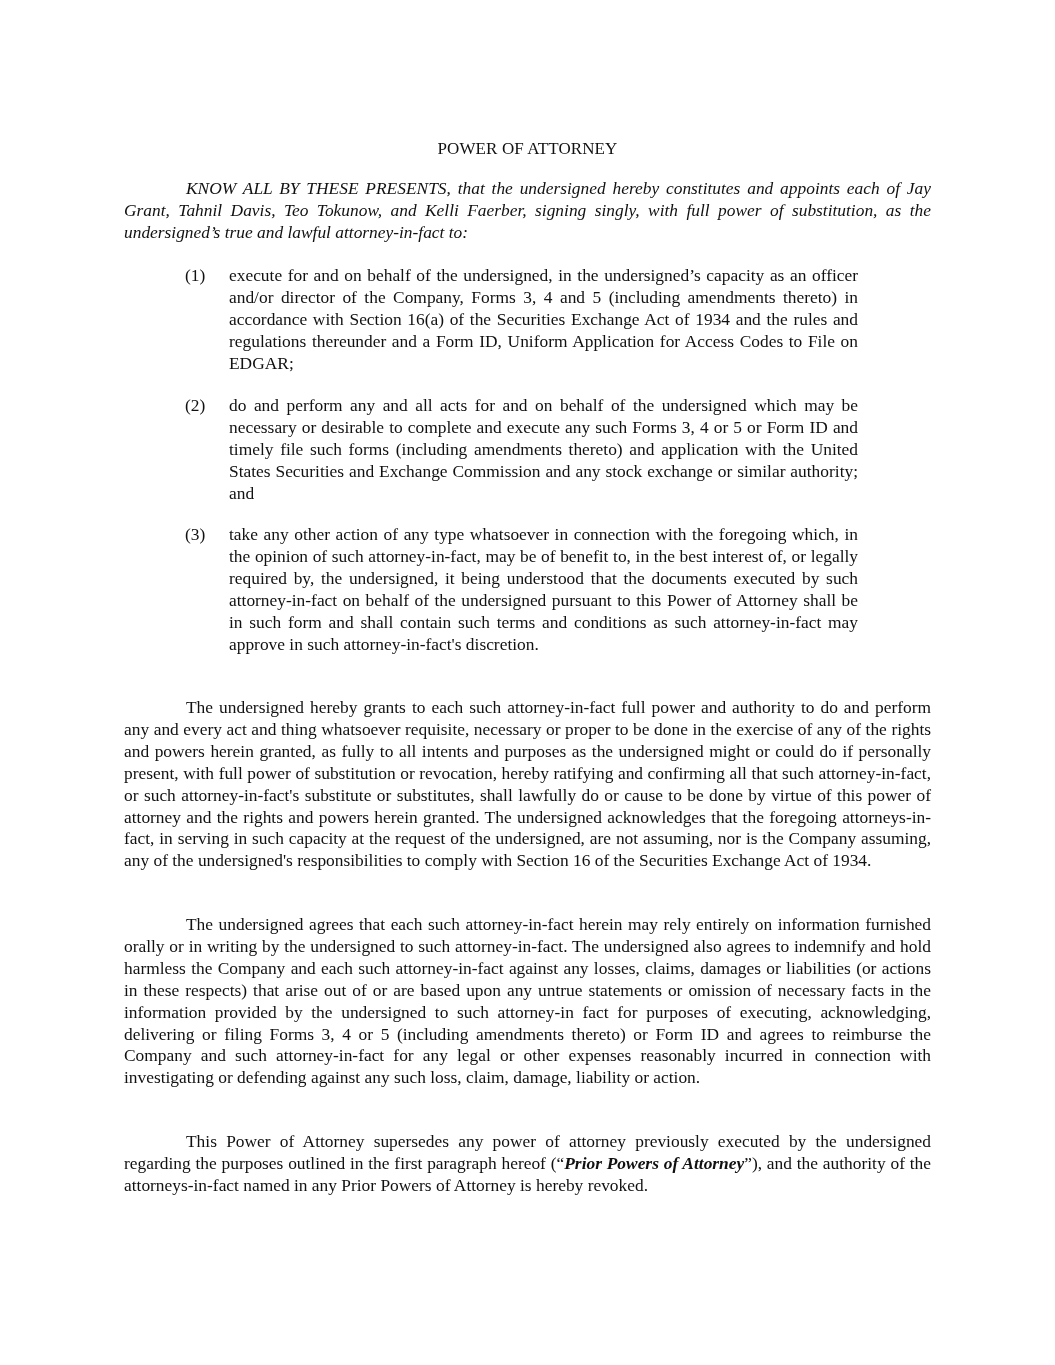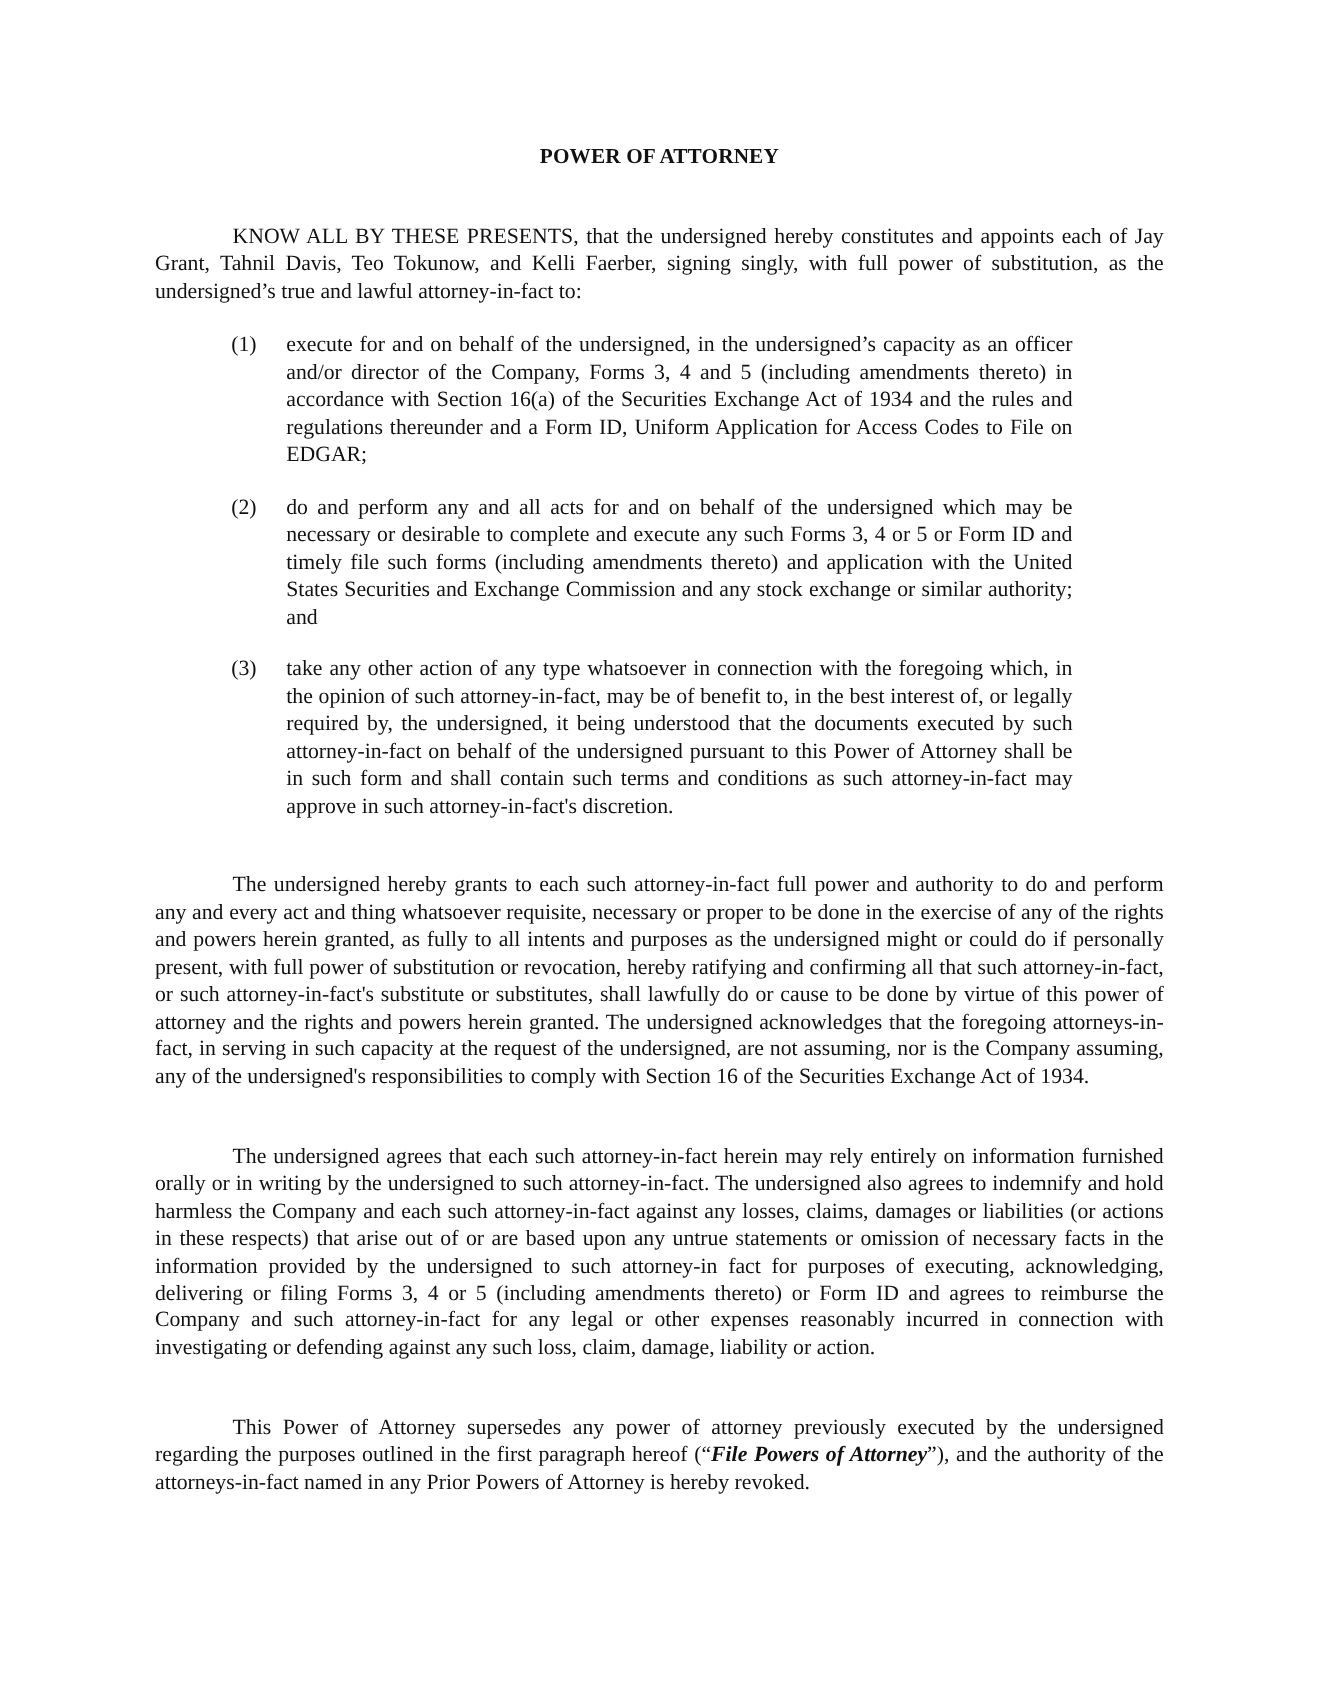--- a/index.html
+++ b/index.html
@@ -16,25 +16,25 @@
       color: #111111;
     }
     .page {
       position: absolute;
       left: 124px;
       top: 0;
       width: 807px;
     }
     .title {
       position: absolute;
-      top: 114px;
+      top: 138px;
       left: 0;
       width: 807px;
       text-align: center;
-      font-weight: bold;
+      font-weight: normal;
       font-size: 17px;
       line-height: 22px;
       letter-spacing: 0.1px;
     }
     .para {
       position: absolute;
       left: 0;
       width: 807px;
       font-size: 17.4px;
       line-height: 21.9px;
@@ -65,36 +65,36 @@
       font-style: italic;
     }
   </style>
 </head>
 <body>
 
 <div class="page">
 
   <div class="title">POWER OF ATTORNEY</div>
 
-  <p class="para" style="top:178px;">KNOW ALL BY THESE PRESENTS, that the undersigned hereby constitutes and appoints each of Jay Grant, Tahnil Davis, Teo Tokunow, and Kelli Faerber, signing singly, with full power of substitution, as the undersigned’s true and lawful attorney-in-fact to:</p>
+  <p class="para" style="top:178px;font-style:italic;">KNOW ALL BY THESE PRESENTS, that the undersigned hereby constitutes and appoints each of Jay Grant, Tahnil Davis, Teo Tokunow, and Kelli Faerber, signing singly, with full power of substitution, as the undersigned’s true and lawful attorney-in-fact to:</p>
 
   <div class="item" style="top:265px;">
     <span class="num">(1)</span>
     <div class="txt">execute for and on behalf of the undersigned, in the undersigned’s capacity as an officer and/or director of the Company, Forms 3, 4 and 5 (including amendments thereto) in accordance with Section 16(a) of the Securities Exchange Act of 1934 and the rules and regulations thereunder and a Form ID, Uniform Application for Access Codes to File on EDGAR;</div>
   </div>
 
   <div class="item" style="top:395px;">
     <span class="num">(2)</span>
     <div class="txt">do and perform any and all acts for and on behalf of the undersigned which may be necessary or desirable to complete and execute any such Forms 3, 4 or 5 or Form ID and timely file such forms (including amendments thereto) and application with the United States Securities and Exchange Commission and any stock exchange or similar authority; and</div>
   </div>
 
   <div class="item" style="top:524px;">
     <span class="num">(3)</span>
     <div class="txt">take any other action of any type whatsoever in connection with the foregoing which, in the opinion of such attorney-in-fact, may be of benefit to, in the best interest of, or legally required by, the undersigned, it being understood that the documents executed by such attorney-in-fact on behalf of the undersigned pursuant to this Power of Attorney shall be in such form and shall contain such terms and conditions as such attorney-in-fact may approve in such attorney-in-fact's discretion.</div>
   </div>
 
   <p class="para" style="top:697px;">The undersigned hereby grants to each such attorney-in-fact full power and authority to do and perform any and every act and thing whatsoever requisite, necessary or proper to be done in the exercise of any of the rights and powers herein granted, as fully to all intents and purposes as the undersigned might or could do if personally present, with full power of substitution or revocation, hereby ratifying and confirming all that such attorney-in-fact, or such attorney-in-fact's substitute or substitutes, shall lawfully do or cause to be done by virtue of this power of attorney and the rights and powers herein granted.  The undersigned acknowledges that the foregoing attorneys-in-fact, in serving in such capacity at the request of the undersigned, are not assuming, nor is the Company assuming, any of the undersigned's responsibilities to comply with Section 16 of the Securities Exchange Act of 1934.</p>
 
   <p class="para" style="top:914px;">The undersigned agrees that each such attorney-in-fact herein may rely entirely on information furnished orally or in writing by the undersigned to such attorney-in-fact.  The undersigned also agrees to indemnify and hold harmless the Company and each such attorney-in-fact against any losses, claims, damages or liabilities (or actions in these respects) that arise out of or are based upon any untrue statements or omission of necessary facts in the information provided by the undersigned to such attorney-in fact for purposes of executing, acknowledging, delivering or filing Forms 3, 4 or 5 (including amendments thereto) or Form ID and agrees to reimburse the Company and such attorney-in-fact for any legal or other expenses reasonably incurred in connection with investigating or defending against any such loss, claim, damage, liability or action.</p>
 
-  <p class="para" style="top:1131px;"><span>This Power of Attorney supersedes any power of attorney previously executed by the undersigned regarding the purposes outlined in the first paragraph hereof (“</span><span class="bi">File Powers of Attorney</span><span>”), and the authority of the attorneys-in-fact named in any Prior Powers of Attorney is hereby revoked.</span></p>
+  <p class="para" style="top:1131px;"><span>This Power of Attorney supersedes any power of attorney previously executed by the undersigned regarding the purposes outlined in the first paragraph hereof (“</span><span class="bi">Prior Powers of Attorney</span><span>”), and the authority of the attorneys-in-fact named in any Prior Powers of Attorney is hereby revoked.</span></p>
 
 </div>
 
 </body></html>

